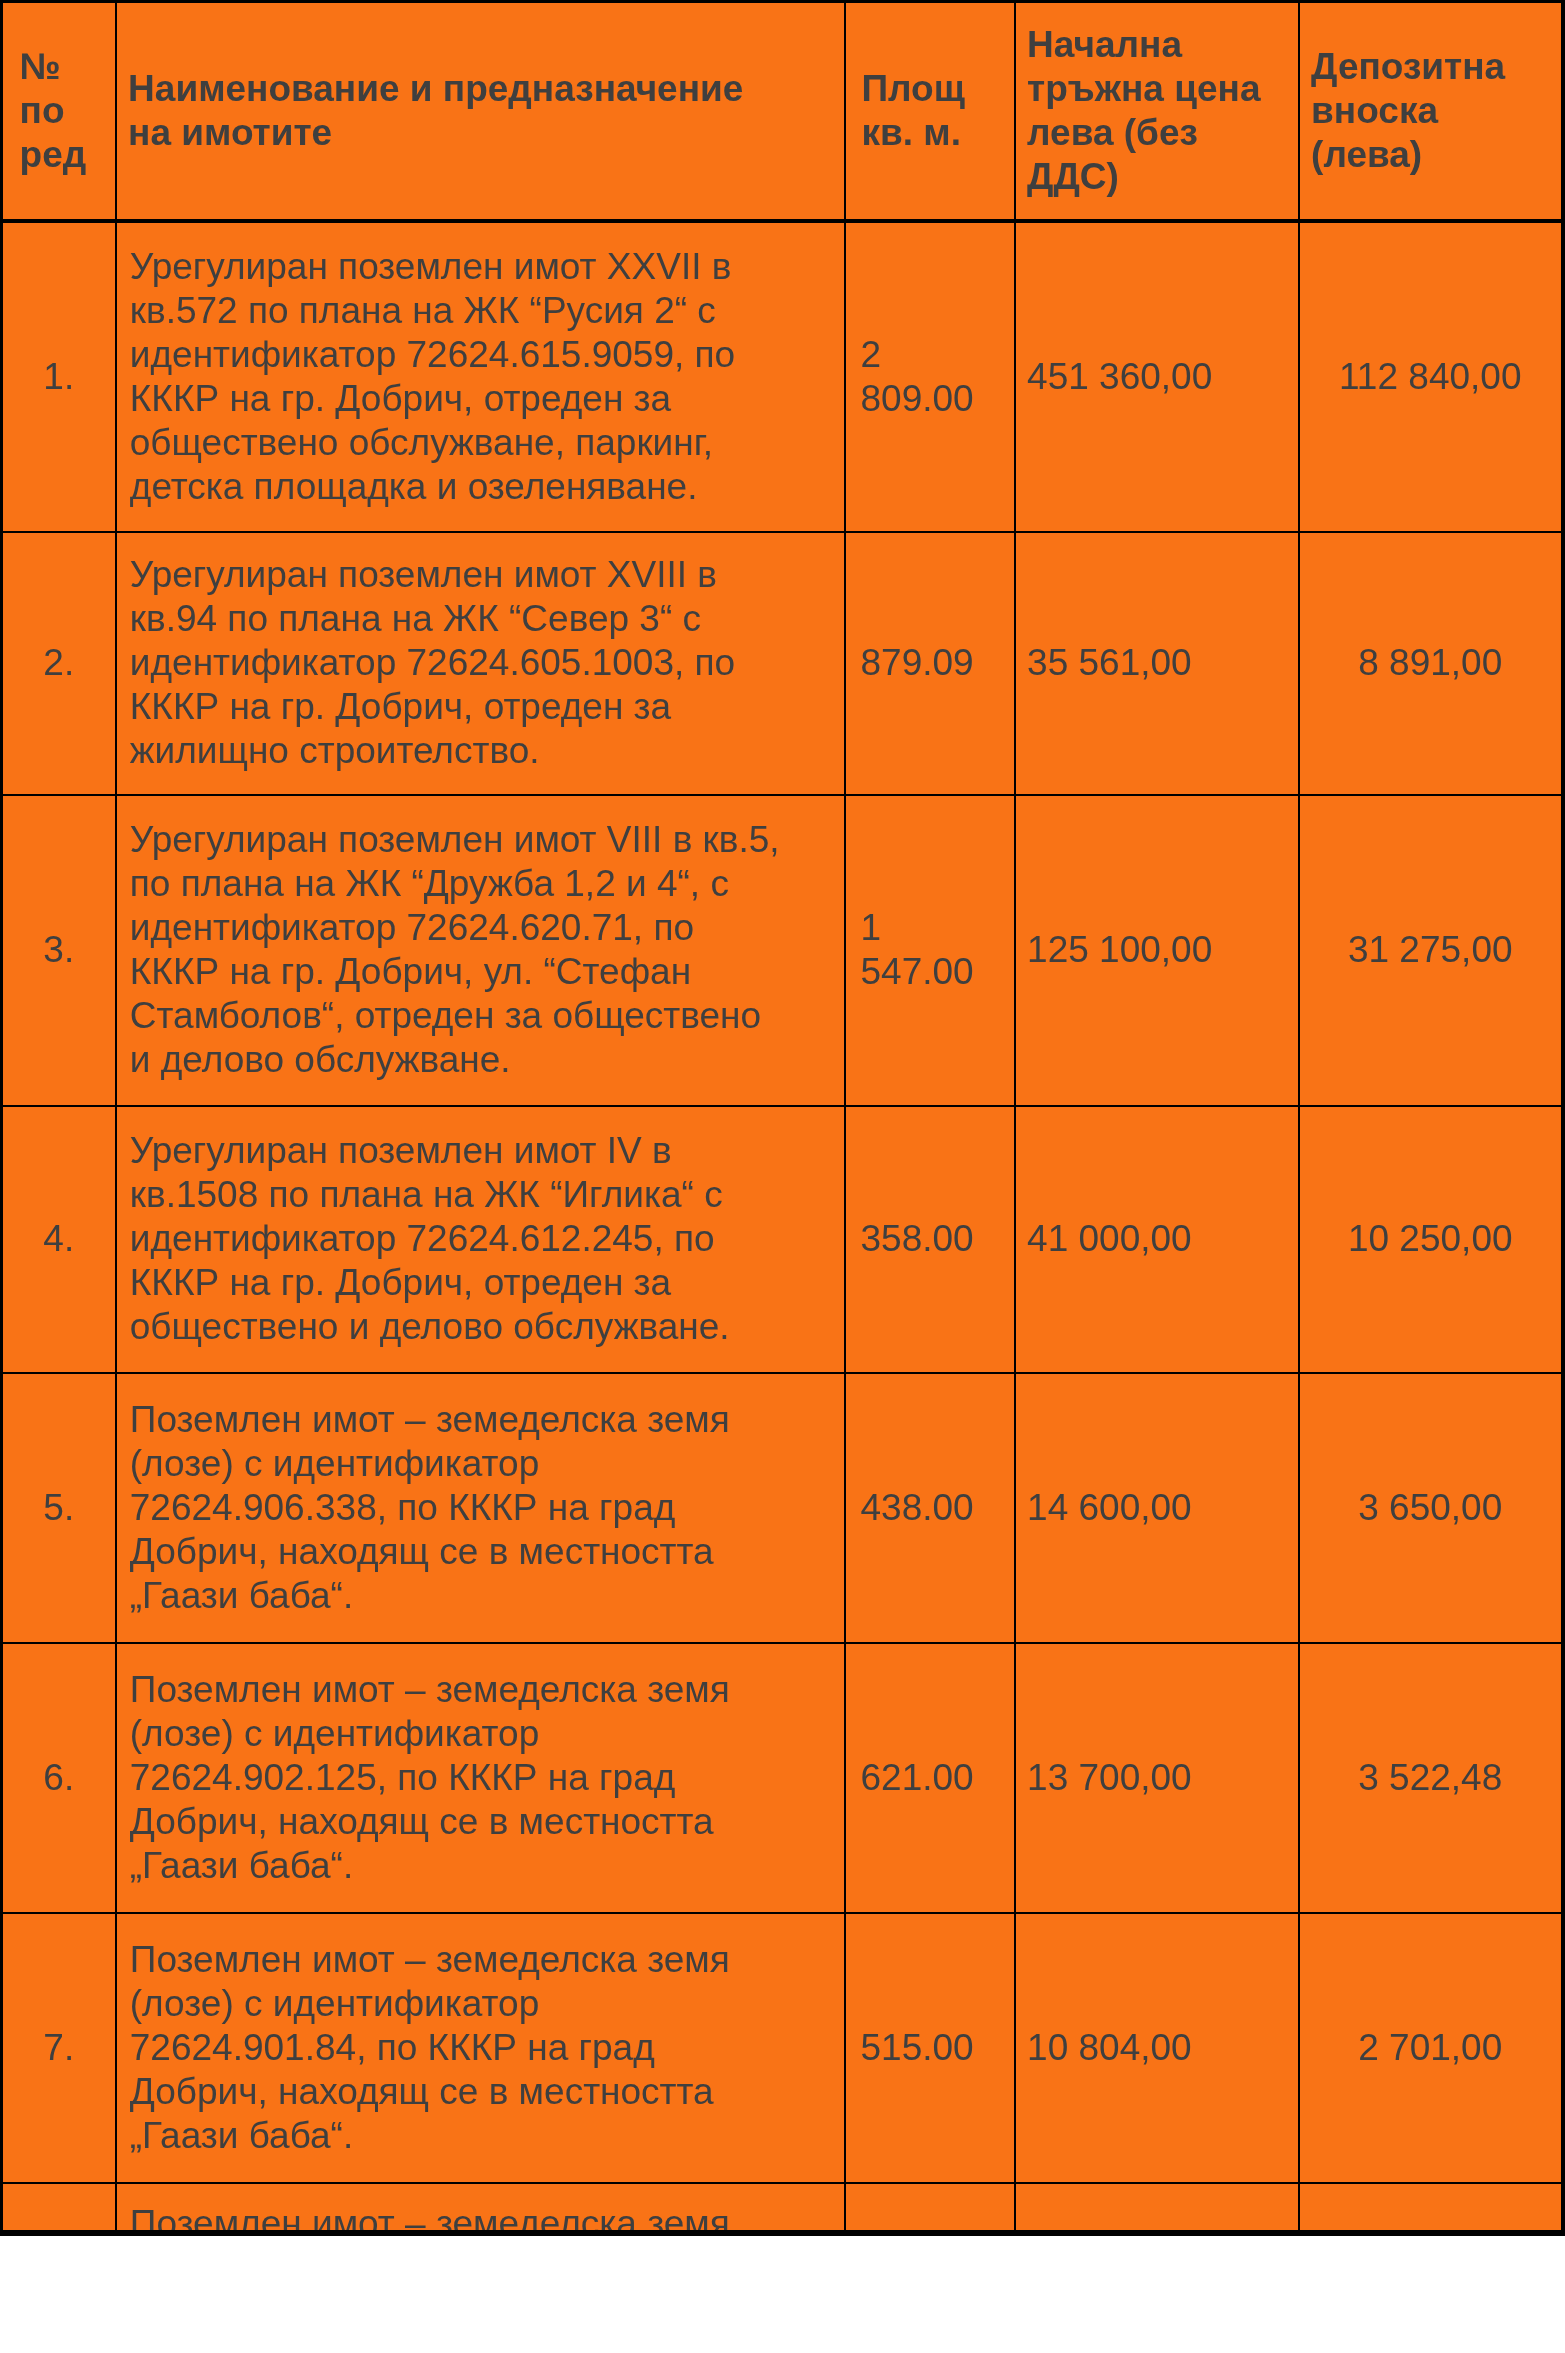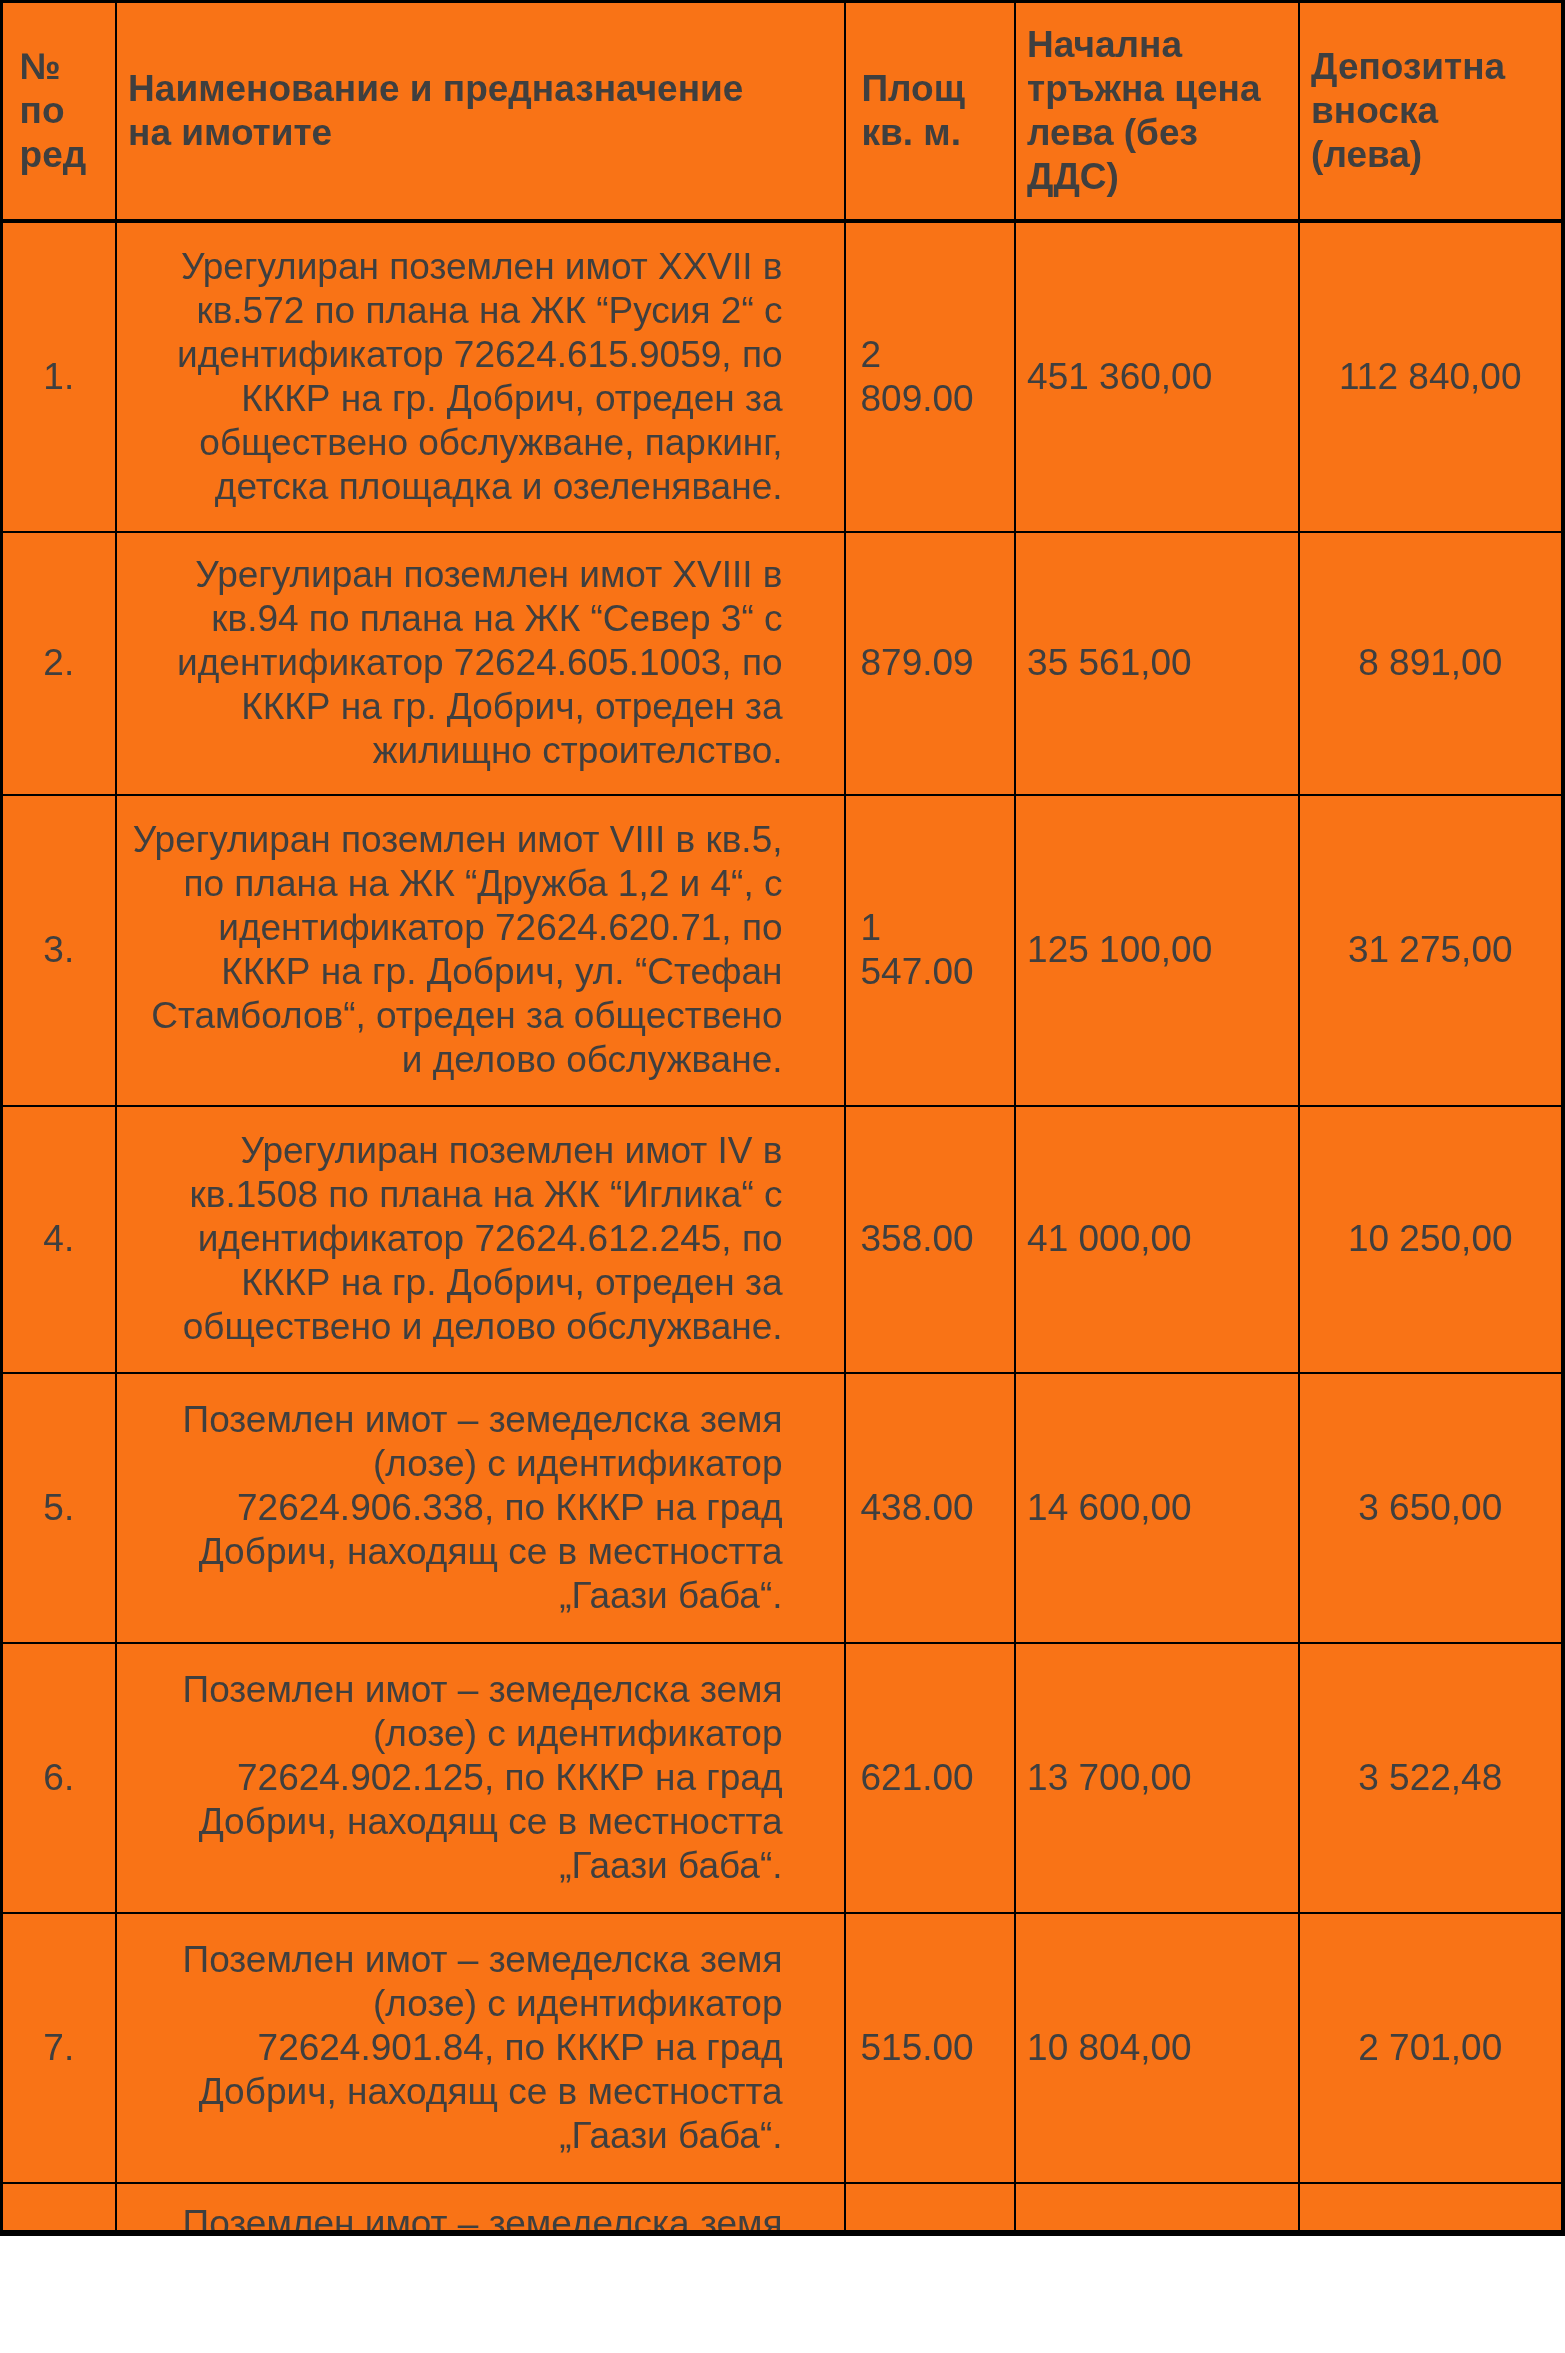--- a/index.html
+++ b/index.html
@@ -38,21 +38,21 @@
     border-bottom: 4.1px solid #000;
   }
 
   th.h-no      { padding: 0 11.6px 0 16.6px; }
   th.h-name    { padding: 0 75px 0 11.6px; }
   th.h-area    { padding: 0 16px; }
   th.h-price   { padding: 0 11.6px; text-align: justify; }
   th.h-deposit { padding: 0 11.6px; }
 
   td.c-no      { text-align: center; padding: 0 5px; }
-  td.c-desc    { text-align: right; padding: 0 61px 0 13.3px; }
+  td.c-desc    { text-align: left; padding: 0 61px 0 13.3px; }
   td.c-area    { text-align: left; padding: 0 15px; }
   td.c-price   { text-align: left; padding: 0 11.6px; }
   td.c-deposit { text-align: center; padding: 0 11.6px; margin-top: 48px; }
 
   tr.r-last td.c-desc { vertical-align: top; padding-top: 18px; }
 
   .bottom-edge {
     position: absolute;
     left: 0;
     bottom: 0;

